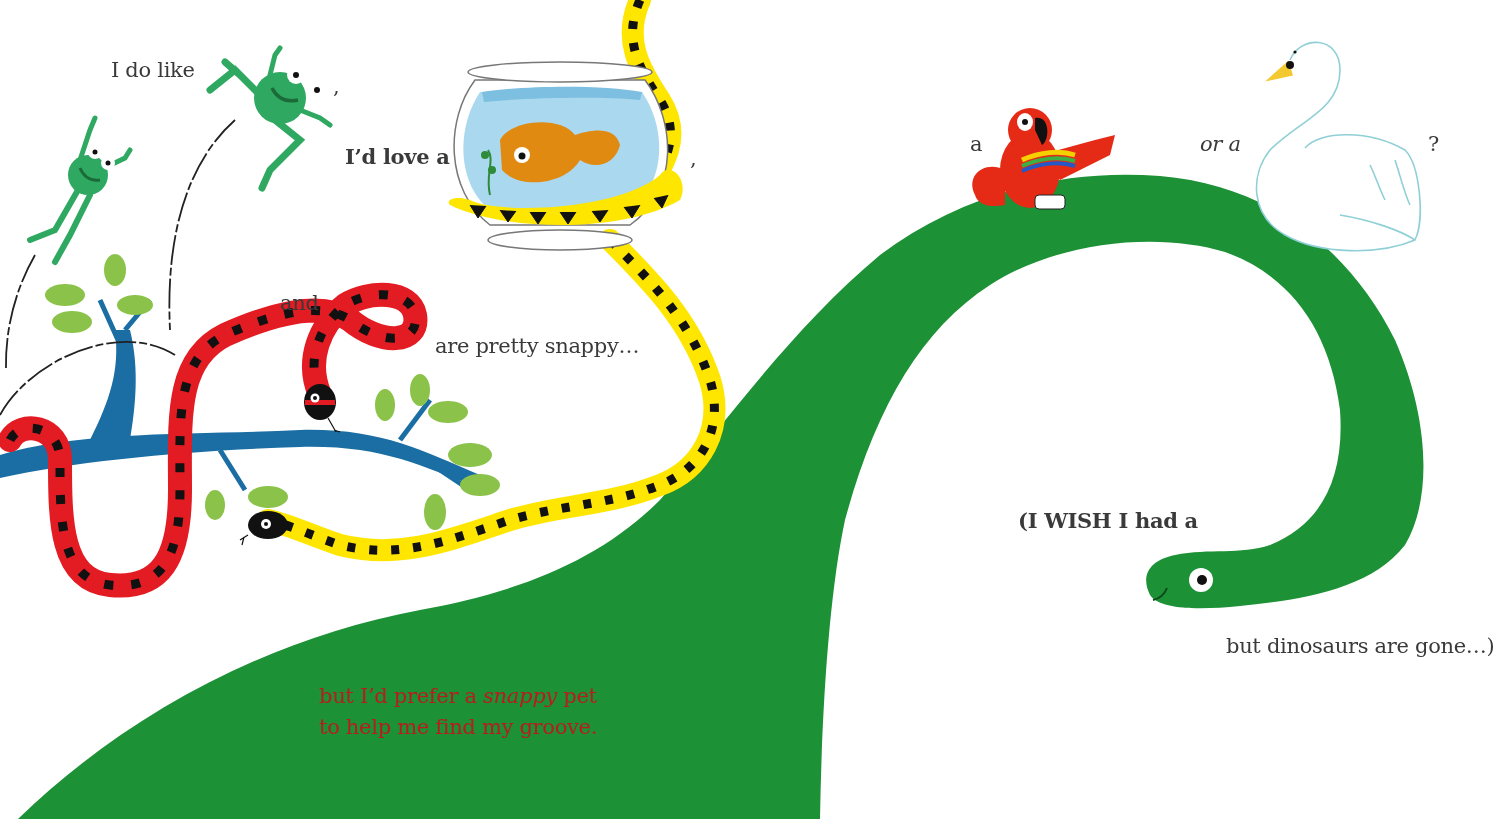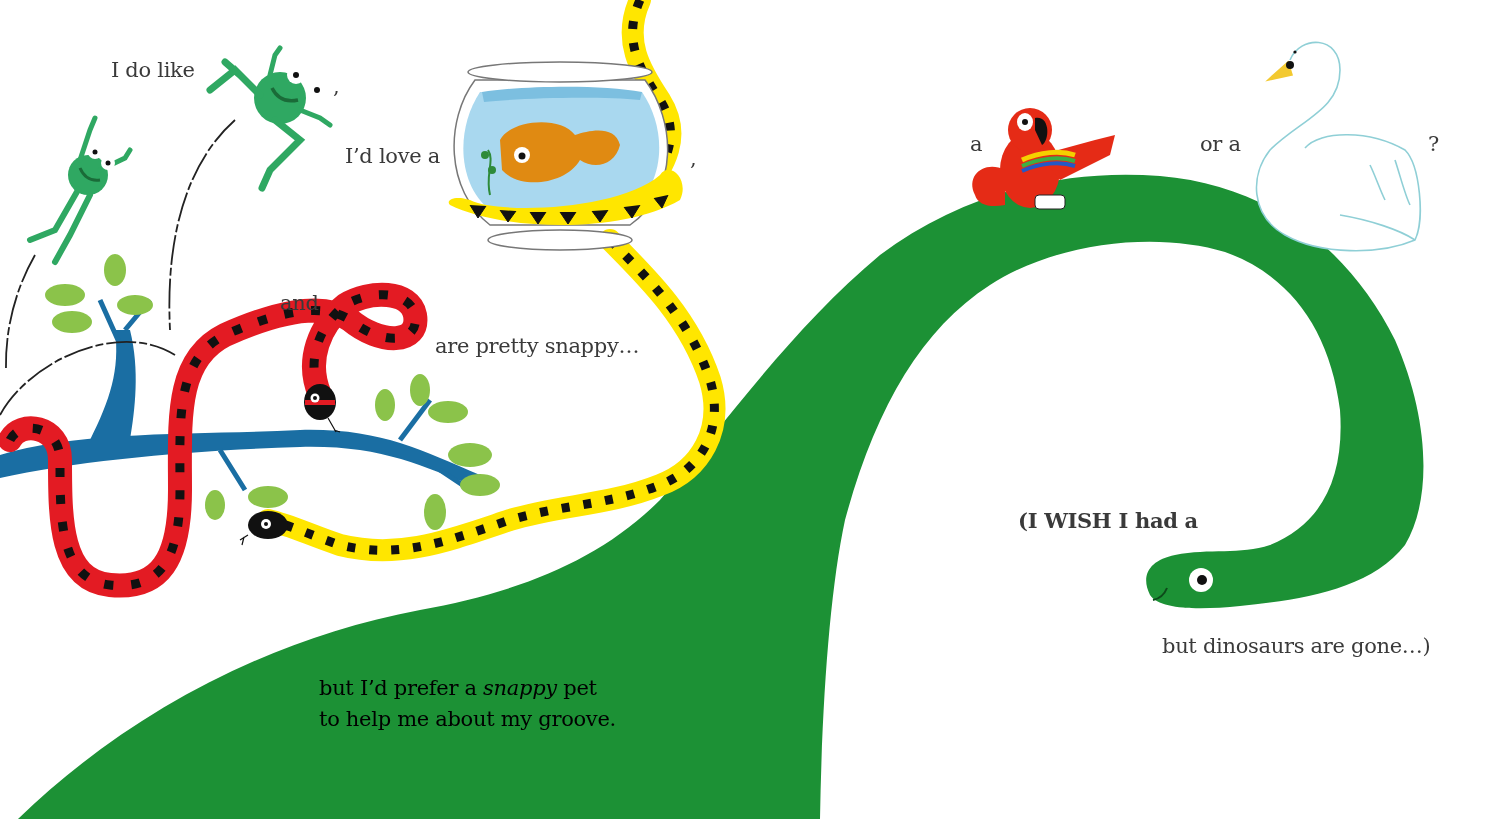--- a/index.html
+++ b/index.html
@@ -8,21 +8,21 @@
   .art { position: absolute; left: 0; top: 0; }
   .txt {
     position: absolute;
     font-family: "DejaVu Serif", "Liberation Serif", serif;
     color: #3a3a3a;
     font-size: 21px;
     letter-spacing: -0.3px;
     white-space: nowrap;
     line-height: 1;
   }
-  .txt.dark { color: #000000; }
+  .txt.dark { color: #b91c1c; margin-top: 8px; }
   .txt em { font-style: italic; }
   .line2 { display: block; margin-top: 10px; }
 </style>
 </head>
 <body>
 
 <div class="stage">
 
   <svg class="art" width="1500" height="819" viewBox="0 0 1500 819">
 
@@ -170,30 +170,30 @@
       <path d="M 1370 165 C 1375 175, 1380 190, 1385 200 M 1395 160 C 1400 175, 1405 195, 1410 205 M 1340 215 C 1370 220, 1400 230, 1415 240" fill="none"></path>
       <path d="M 1288 62 L 1268 80 L 1292 75 Z" fill="#f3c930" stroke="#f3c930"></path>
       <circle cx="1290" cy="65" r="4" fill="#111" stroke="none"></circle>
       <circle cx="1295" cy="52" r="1.6" fill="#111" stroke="none"></circle>
     </g>
   </svg>
 
   <div class="txt" style="left:111px; top:60px;">I do like</div>
   <div class="txt" style="left:333px; top:76px;">,</div>
 
-  <div class="txt" style="left:345px; top:146px;">I’d love a</div>
+  <div class="txt" style="left:345px; top:146px;font-weight:bold;">I’d love a</div>
   <div class="txt" style="left:690px; top:148px;">,</div>
 
   <div class="txt" style="left:280px; top:293px;">and</div>
   <div class="txt" style="left:435px; top:336px;">are pretty snappy…</div>
 
   <div class="txt dark" style="left:319px; top:678px;">
     <span>but I’d prefer a </span><em>snappy</em><span> pet</span>
-    <span class="line2">to help me about my groove.</span>
+    <span class="line2">to help me find my groove.</span>
   </div>
 
   <div class="txt" style="left:970px; top:134px;">a</div>
-  <div class="txt" style="left:1200px; top:134px;">or a</div>
+  <div class="txt" style="left:1200px; top:134px;font-style:italic;">or a</div>
   <div class="txt" style="left:1428px; top:134px;">?</div>
 
   <div class="txt" style="left:1018px; top:510px;font-weight:bold;">(I WISH I had a</div>
-  <div class="txt" style="left:1162px; top:636px;">but dinosaurs are gone…)</div>
+  <div class="txt" style="left:1226px; top:636px;">but dinosaurs are gone…)</div>
 </div>
 
 </body></html>

